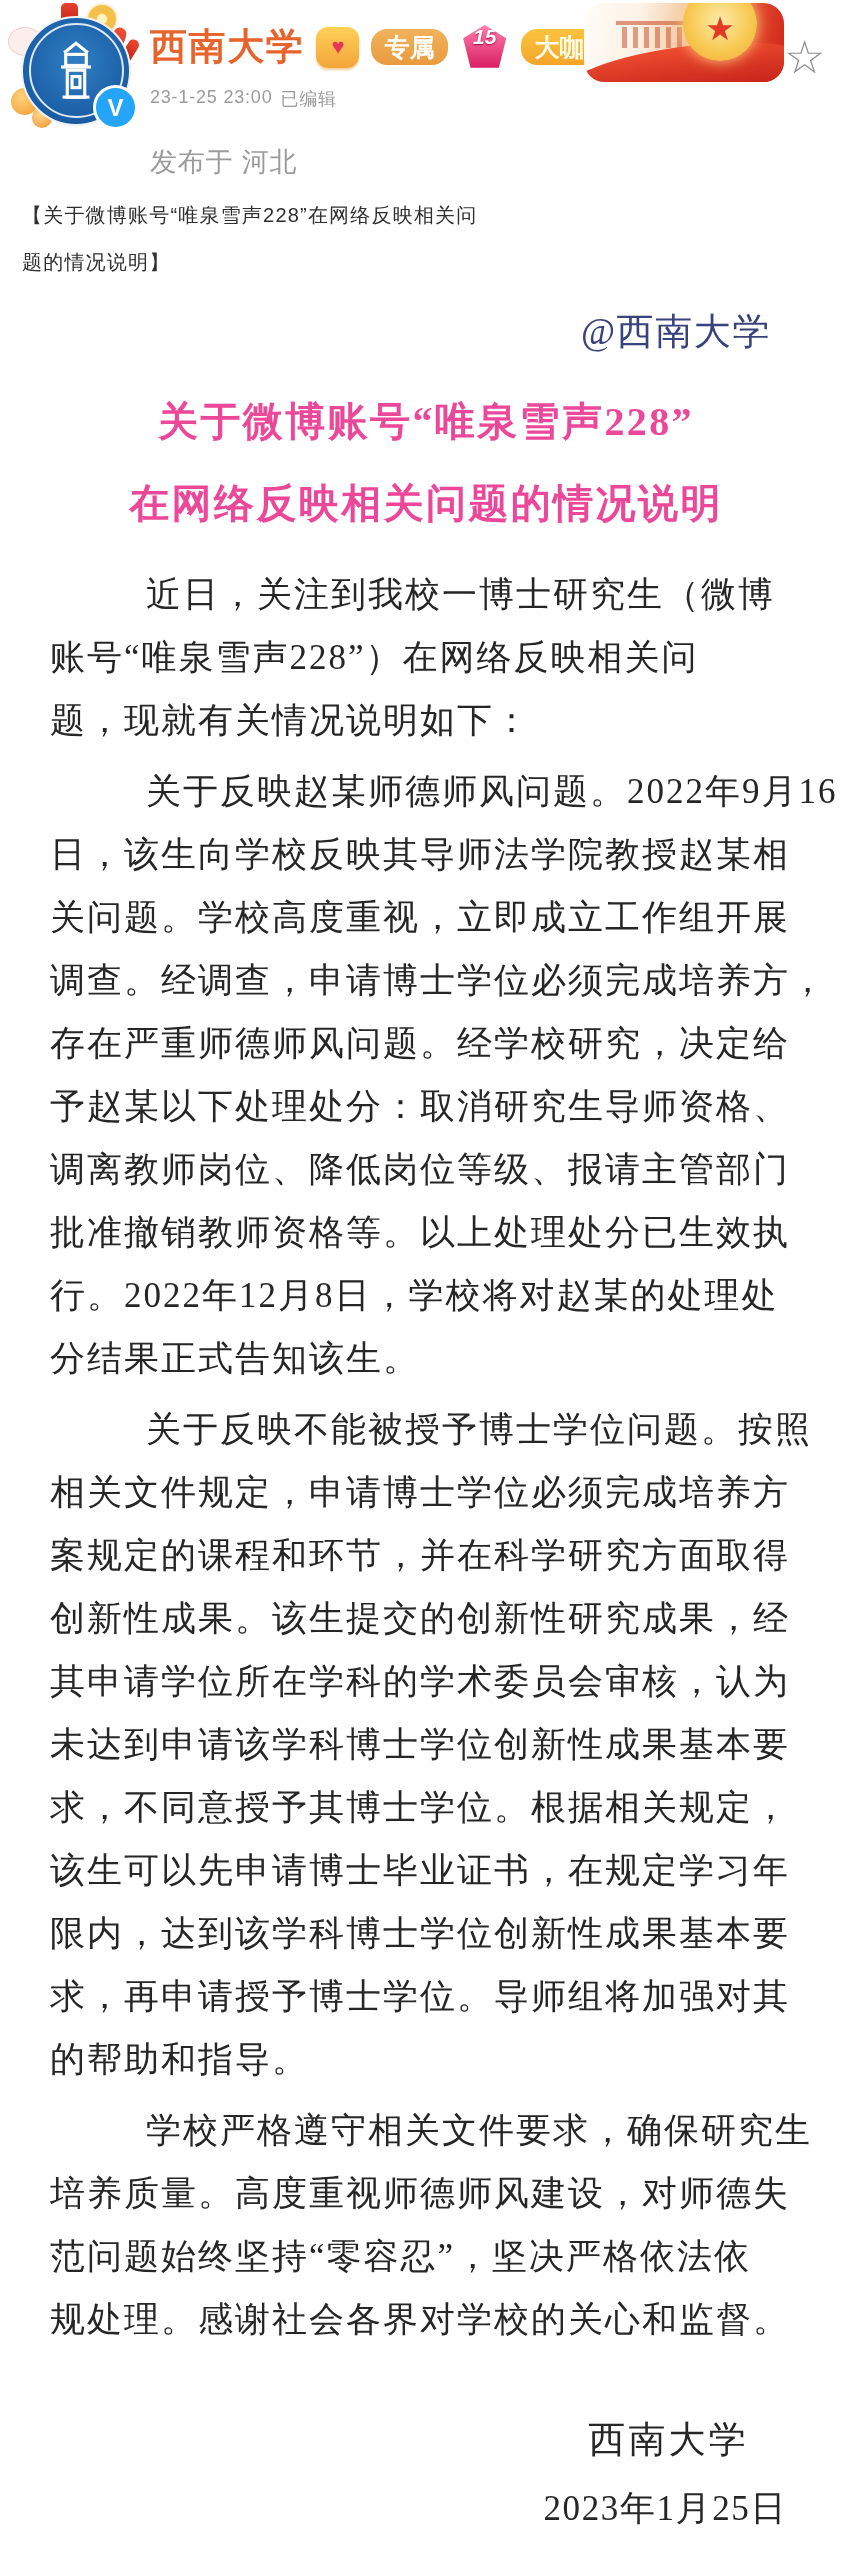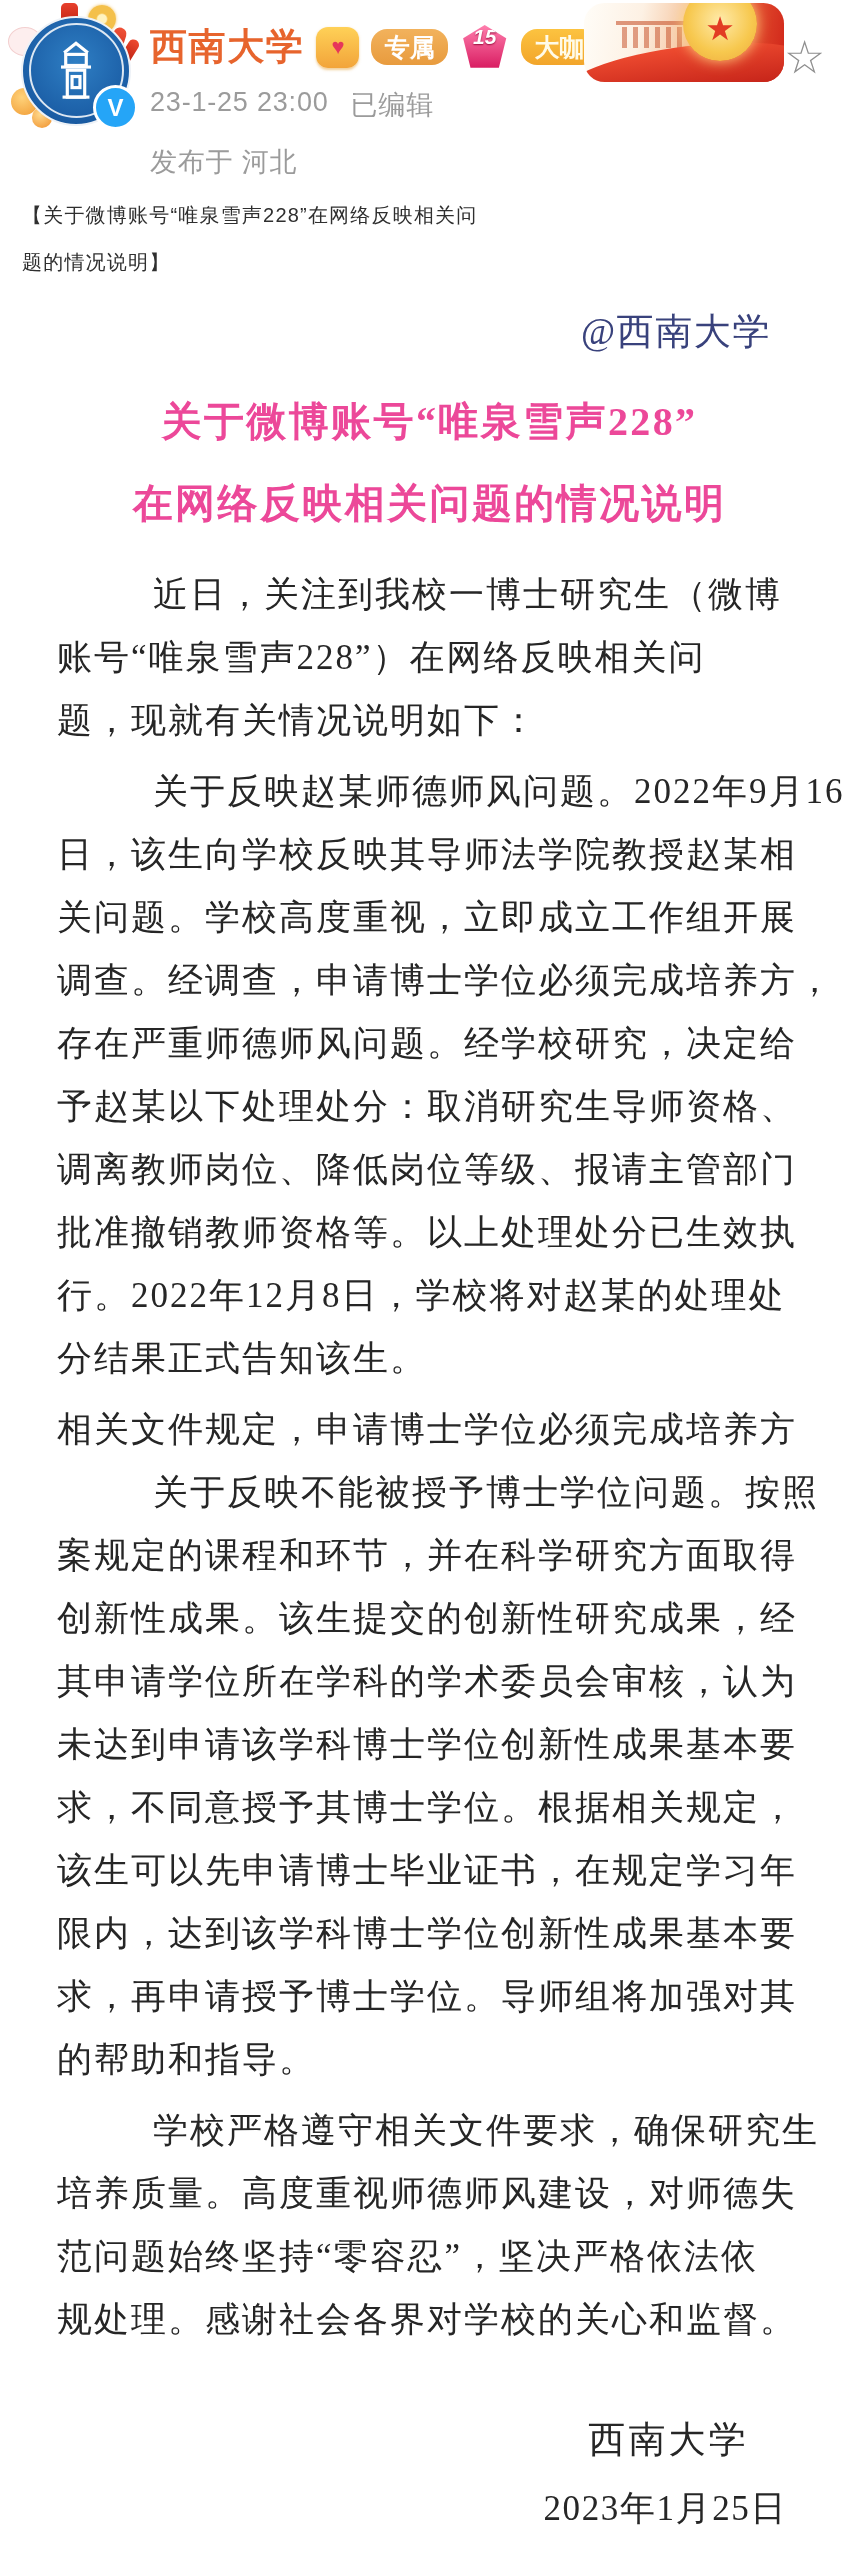--- a/index.html
+++ b/index.html
@@ -42,21 +42,21 @@
   .badge-exclusive{background:linear-gradient(180deg,#f2b25c,#e89b3e);}
   .badge-daka{background:linear-gradient(180deg,#fcc340,#f2a52a);color:#fffbe9;}
   .badge-gem{
     width:49px;height:44px;display:flex;justify-content:center;
     clip-path:polygon(50% 0,94% 30%,79% 97%,21% 97%,6% 30%);
     background:linear-gradient(180deg,#ff7fae 0%,#e randompink 0%,#e91e63 100%);
     background:linear-gradient(180deg,#ff7fae,#d81b60);
     font-style:italic;
   }
   .badge-gem span{color:#fff;font-weight:800;font-size:21px;text-shadow:0 0.8px 1.6px #9c0f3e;}
-  .meta1{position:absolute;left:150px;top:87px;display:flex;gap:22px;font-size:27px;color:#9b9b9b;letter-spacing:0.8px;}
+  .meta1{position:absolute;left:150px;top:87px;display:flex;gap:8px;font-size:18px;color:#9b9b9b;letter-spacing:0.8px;}
   .meta2{position:absolute;left:150px;top:144px;font-size:27px;color:#9b9b9b;letter-spacing:0.8px;}
   
   .banner{
     position:absolute;left:584px;top:3.2px;width:200px;height:79px;border-radius:20.5px;overflow:hidden;
     background:linear-gradient(100deg,#fffdf8 0%,#fdf1e4 28%,#f6cba9 48%,#e85a35 74%,#cf2318 100%);
   }
   .banner-flag{
     position:absolute;left:-24px;bottom:-30px;width:260px;height:66px;border-radius:50%;
     background:linear-gradient(180deg,#ee4b30,#b51410);transform:rotate(-7deg);
   }
@@ -73,21 +73,21 @@
   }
   .banner-emblem span{color:#e23b23;font-size:33px;line-height:1;margin-top:8px;}
   .star-icon{
     position:absolute;left:781px;top:32px;width:47px;height:50px;
     font-size:46px;color:#8f8f8f;line-height:50px;text-align:center;
   }
   
   .post-text{margin:6.3px 22px 0 22px;}
   .post-line{font-size:20px;line-height:47px;color:#2f2f2f;letter-spacing:1.2px;font-weight:500;}
   
-  .doc{font-family:"Liberation Serif","DejaVu Serif",serif;padding-left:7px;}
+  .doc{font-family:"Liberation Serif","DejaVu Serif",serif;}
   .doc-mention{margin-top:22px;text-align:right;padding-right:81px;font-size:37px;line-height:47px;color:#39427c;letter-spacing:1.6px;}
   .doc-title{text-align:center;font-weight:700;color:#ec4899;font-size:40px;line-height:47px;letter-spacing:2.4px;}
   .doc-title.t1{margin-top:43px;}
   .doc-title.t2{margin-top:35px;}
   .doc-body{margin-top:36px;padding:0 50px;}
   .doc-para{margin-top:8px;}
   .doc-para:first-child{margin-top:0;}
   .doc-line{font-size:35px;line-height:63px;letter-spacing:2px;color:#262626;white-space:nowrap;}
   .doc-line.first{text-indent:96px;}
   .doc-signature{margin-top:67px;text-align:right;padding-right:103px;font-size:37px;line-height:44px;color:#262626;letter-spacing:3.2px;}
@@ -172,22 +172,22 @@
         <div class="doc-line">关问题。学校高度重视，立即成立工作组开展</div>
         <div class="doc-line">调查。经调查，申请博士学位必须完成培养方，</div>
         <div class="doc-line">存在严重师德师风问题。经学校研究，决定给</div>
         <div class="doc-line">予赵某以下处理处分：取消研究生导师资格、</div>
         <div class="doc-line">调离教师岗位、降低岗位等级、报请主管部门</div>
         <div class="doc-line">批准撤销教师资格等。以上处理处分已生效执</div>
         <div class="doc-line">行。2022年12月8日，学校将对赵某的处理处</div>
         <div class="doc-line">分结果正式告知该生。</div>
       </div>
       <div class="doc-para">
+        <div class="doc-line first">关于反映不能被授予博士学位问题。按照</div>
         <div class="doc-line">相关文件规定，申请博士学位必须完成培养方</div>
-        <div class="doc-line first">关于反映不能被授予博士学位问题。按照</div>
         <div class="doc-line">案规定的课程和环节，并在科学研究方面取得</div>
         <div class="doc-line">创新性成果。该生提交的创新性研究成果，经</div>
         <div class="doc-line">其申请学位所在学科的学术委员会审核，认为</div>
         <div class="doc-line">未达到申请该学科博士学位创新性成果基本要</div>
         <div class="doc-line">求，不同意授予其博士学位。根据相关规定，</div>
         <div class="doc-line">该生可以先申请博士毕业证书，在规定学习年</div>
         <div class="doc-line">限内，达到该学科博士学位创新性成果基本要</div>
         <div class="doc-line">求，再申请授予博士学位。导师组将加强对其</div>
         <div class="doc-line">的帮助和指导。</div>
       </div>

